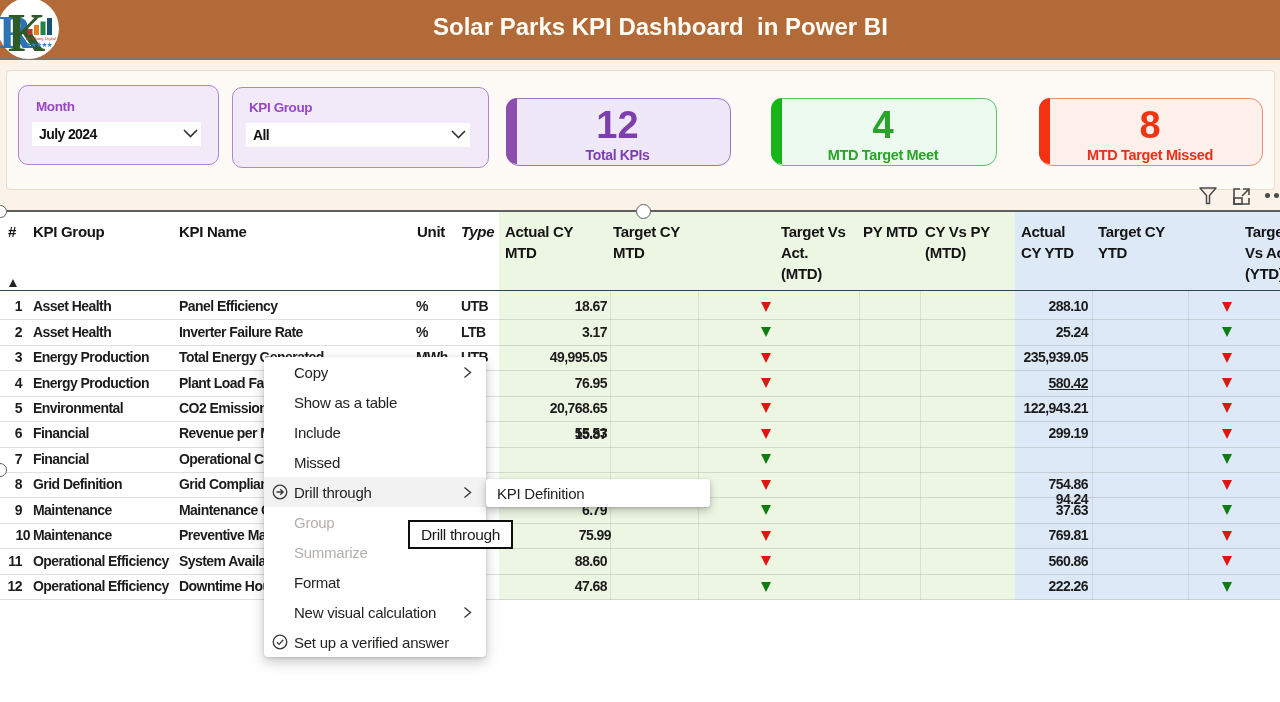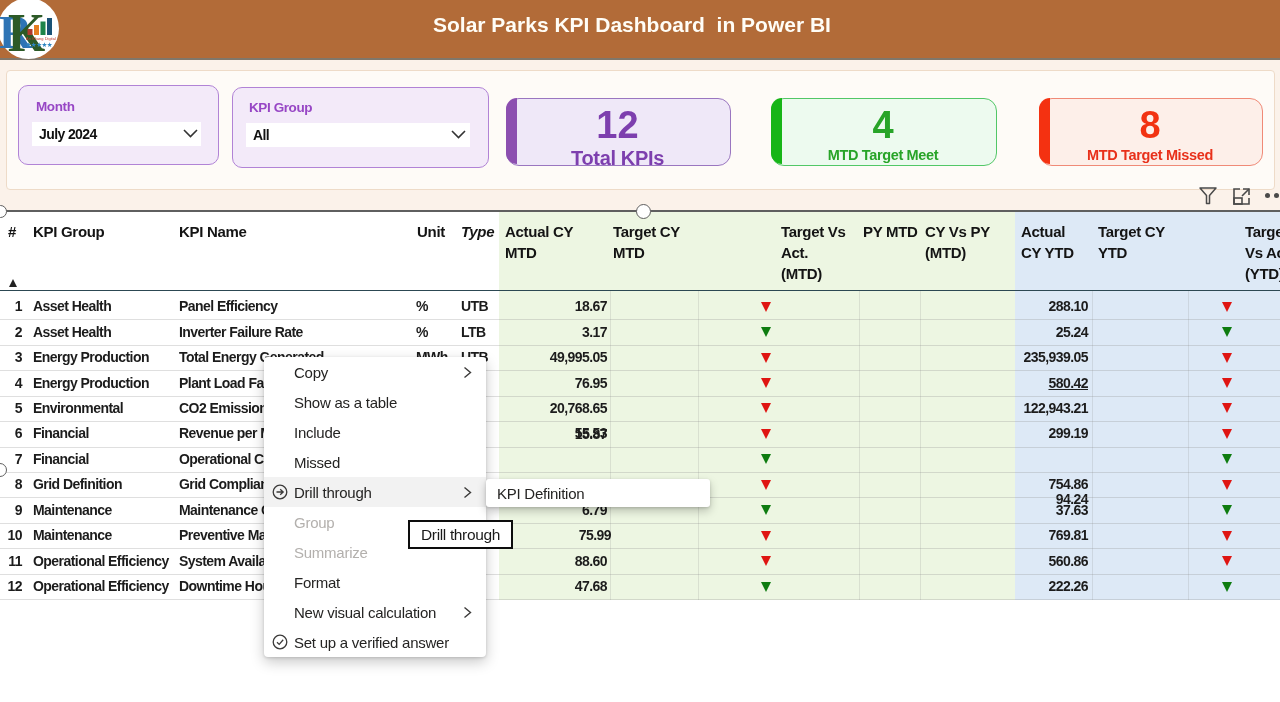--- a/index.html
+++ b/index.html
@@ -9,21 +9,21 @@
 .rnum{text-align:right;}
 .tri{position:absolute;width:0;height:0;border-left:5.5px solid transparent;border-right:5.5px solid transparent;border-top:10px solid #df1512;}
 .trig{border-top-color:#0e7c10;}
 .mi{position:absolute;left:0;width:222px;height:30px;font-size:15px;letter-spacing:-0.25px;color:#252423;display:flex;align-items:center;}
 .mi .t{margin-left:30px;}
 .mi.dis{color:#b3b0ad;}
 .chev{position:absolute;right:14px;top:8.5px;}
 </style></head><body>
 <div class="abs" style="left:0;top:0;width:1280px;height:58px;background:#b26b38;"></div>
 <div class="abs" style="left:0;top:58px;width:1280px;height:2px;background:#80776a;"></div>
-<div class="abs" style="left:433px;top:13px;color:#fffdf6;font-weight:bold;font-size:21px;white-space:nowrap;">Solar Parks KPI Dashboard&nbsp; in Power BI</div>
+<div class="abs" style="left:433px;top:13px;color:#fffdf6;font-weight:bold;font-size:24px;white-space:nowrap;">Solar Parks KPI Dashboard&nbsp; in Power BI</div>
 <svg class="abs" style="left:-2px;top:-2px;" width="62" height="62" viewBox="0 0 62 62">
 <circle cx="30.5" cy="30.5" r="30.5" fill="#fff"></circle>
 <text x="1" y="50" font-family="Liberation Serif,serif" font-weight="bold" font-size="46" fill="#2e74b5">R</text>
 <text transform="translate(10,53) scale(0.92,1.06)" font-family="Liberation Serif,serif" font-weight="bold" font-size="52" fill="#2d5a27">K</text>
 <rect x="29.5" y="31" width="5" height="6" fill="#b03a2e"></rect>
 <rect x="36" y="27" width="5" height="10" fill="#e67e22"></rect>
 <rect x="42.5" y="23.5" width="5" height="13.5" fill="#1e8449"></rect>
 <rect x="49" y="20" width="5" height="17" fill="#1a5276"></rect>
 <text x="28" y="42" font-size="4" fill="#c0392b">An Khang Digital</text>
 <text x="27.5" y="48.5" font-size="6.5" fill="#2e86c1" letter-spacing="-0.5">★★★★★</text>
@@ -39,21 +39,21 @@
 <div class="abs" style="left:232px;top:87px;width:255px;height:79px;background:#f3eaf9;border:1.3px solid #b183d6;border-radius:10px;"></div>
 <div class="abs" style="left:249px;top:100px;font-weight:bold;font-size:13.5px;letter-spacing:-0.4px;color:#9746c5;">KPI Group</div>
 <div class="abs" style="left:246px;top:123px;width:224px;height:24px;background:#fff;"></div>
 <div class="abs" style="left:253px;top:127px;font-weight:bold;font-size:14px;letter-spacing:-0.6px;color:#111;">All</div>
 <svg class="abs" style="left:451px;top:130px;" width="15" height="9" viewBox="0 0 15 9">
     <path d="M1 1 L7.5 7.5 L14 1" fill="none" stroke="#333" stroke-width="1.6"></path>
   </svg>
 <div class="abs" style="left:506px;top:98px;width:223px;height:66px;background:#efe8f8;border:1px solid #9a76c0;border-radius:13px;"></div>
 <div class="abs" style="left:506px;top:98px;width:11px;height:66px;background:#8c4fb0;border-radius:13px 0 0 13px;"></div>
 <div class="abs" style="left:506px;top:106px;width:223px;text-align:center;font-weight:bold;font-size:38px;color:#7d3fae;line-height:38px;">12</div>
-<div class="abs" style="left:506px;top:147px;width:223px;text-align:center;font-weight:bold;font-size:20px;letter-spacing:-0.35px;color:#7d3fae;">Total KPIs</div>
+<div class="abs" style="left:506px;top:147px;width:223px;text-align:center;font-weight:bold;font-size:14px;letter-spacing:-0.35px;color:#7d3fae;">Total KPIs</div>
 <div class="abs" style="left:771px;top:98px;width:224px;height:66px;background:#edfaef;border:1px solid #52c767;border-radius:13px;"></div>
 <div class="abs" style="left:771px;top:98px;width:11px;height:66px;background:#17b517;border-radius:13px 0 0 13px;"></div>
 <div class="abs" style="left:771px;top:106px;width:224px;text-align:center;font-weight:bold;font-size:38px;color:#28a428;line-height:38px;">4</div>
 <div class="abs" style="left:771px;top:147px;width:224px;text-align:center;font-weight:bold;font-size:14.5px;letter-spacing:-0.35px;color:#28a428;">MTD Target Meet</div>
 <div class="abs" style="left:1039px;top:98px;width:222px;height:66px;background:#fdefe9;border:1px solid #f08a77;border-radius:13px;"></div>
 <div class="abs" style="left:1039px;top:98px;width:11px;height:66px;background:#f43111;border-radius:13px 0 0 13px;"></div>
 <div class="abs" style="left:1039px;top:106px;width:222px;text-align:center;font-weight:bold;font-size:38px;color:#f23312;line-height:38px;">8</div>
 <div class="abs" style="left:1039px;top:147px;width:222px;text-align:center;font-weight:bold;font-size:14.5px;letter-spacing:-0.35px;color:#e8301a;">MTD Target Missed</div>
 <svg class="abs" style="left:1198px;top:186px;" width="20" height="20" viewBox="0 0 20 20">
 <path d="M2 2 L18 2 L11.5 9.5 L11.5 17.5 L8.5 17.5 L8.5 9.5 Z" fill="none" stroke="#4a4a4a" stroke-width="1.5" stroke-linejoin="round"></path>
@@ -162,21 +162,21 @@
 <div class="tri " style="left:1221.5px;top:479.8px;"></div>
 <div class="abs" style="left:0;top:497.4px;width:1280px;height:1px;background:rgba(140,140,140,0.28);"></div>
 <div class="cell rnum" style="left:0px;top:501.7px;width:22px;">9</div>
 <div class="cell" style="left:33px;top:501.7px;">Maintenance</div>
 <div class="cell" style="left:179px;top:501.7px;">Maintenance Cost</div>
 <div class="cell val" style="left:487px;top:501.7px;width:120px;">6.79</div>
 <div class="tri trig" style="left:760.5px;top:505.2px;"></div>
 <div class="cell val" style="left:968px;top:501.7px;width:120px;">37.63</div>
 <div class="tri trig" style="left:1221.5px;top:505.2px;"></div>
 <div class="abs" style="left:0;top:522.9px;width:1280px;height:1px;background:rgba(140,140,140,0.28);"></div>
-<div class="cell rnum" style="left:0px;top:527.1px;width:22px;">10</div>
+<div class="cell rnum" style="left:0px;top:527.1px;width:30px;">10</div>
 <div class="cell" style="left:33px;top:527.1px;">Maintenance</div>
 <div class="cell" style="left:179px;top:527.1px;">Preventive Maintenance</div>
 <div class="cell val" style="left:471px;top:527.1px;width:140px;">75.99</div>
 <div class="tri " style="left:760.5px;top:530.6px;"></div>
 <div class="cell val" style="left:968px;top:527.1px;width:120px;">769.81</div>
 <div class="tri " style="left:1221.5px;top:530.6px;"></div>
 <div class="abs" style="left:0;top:548.4px;width:1280px;height:1px;background:rgba(140,140,140,0.28);"></div>
 <div class="cell rnum" style="left:0px;top:552.6px;width:22px;">11</div>
 <div class="cell" style="left:33px;top:552.6px;">Operational Efficiency</div>
 <div class="cell" style="left:179px;top:552.6px;">System Availability</div>

